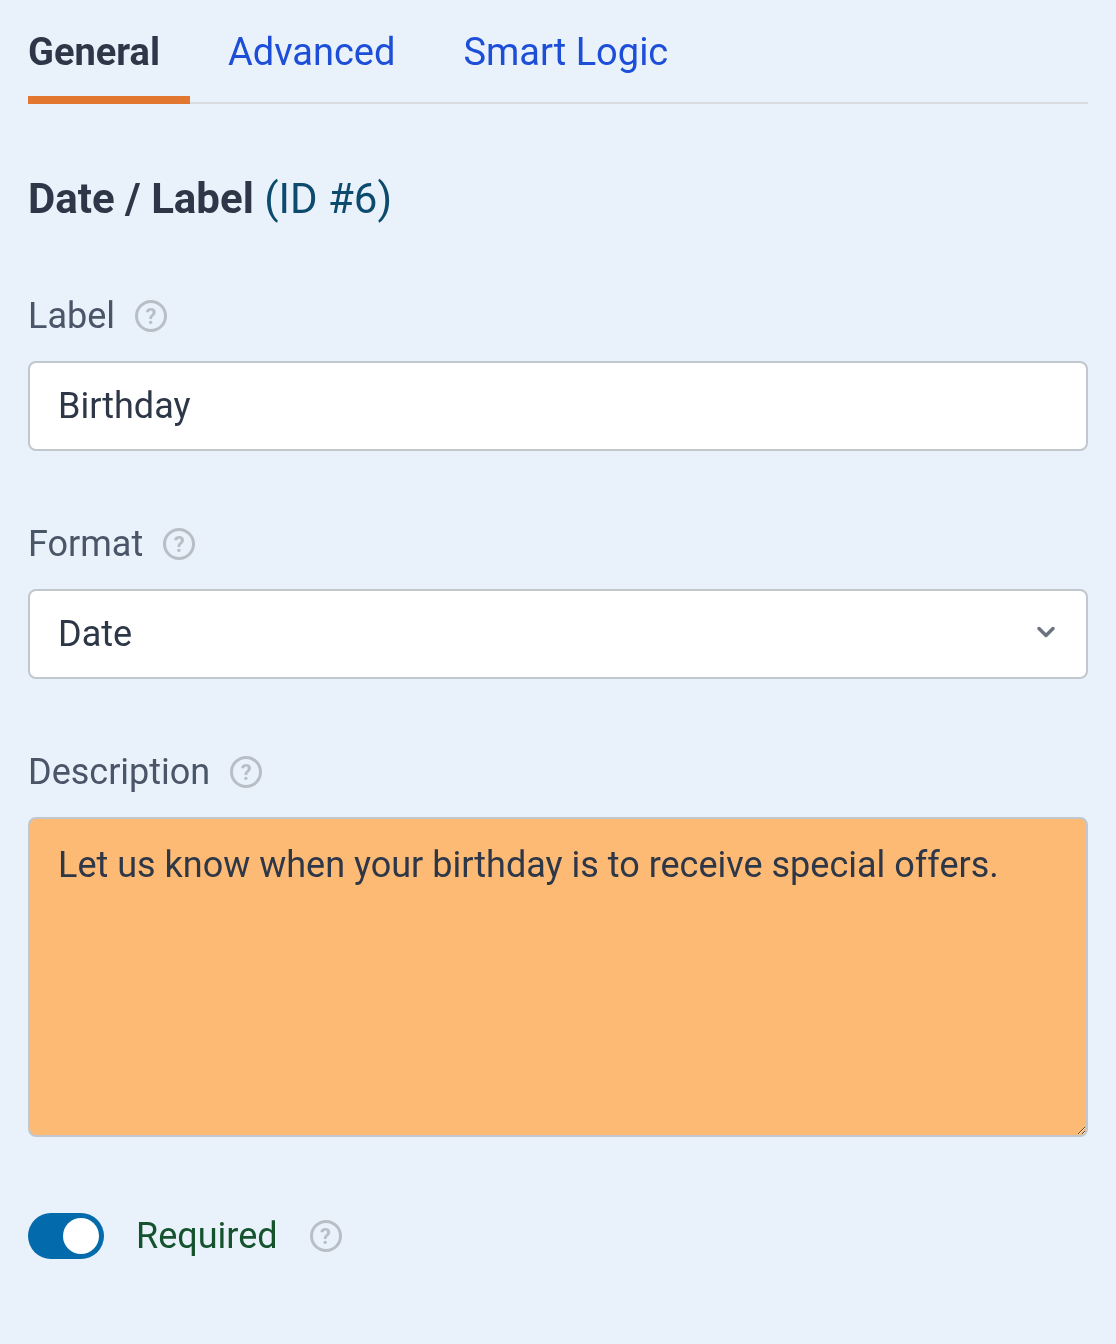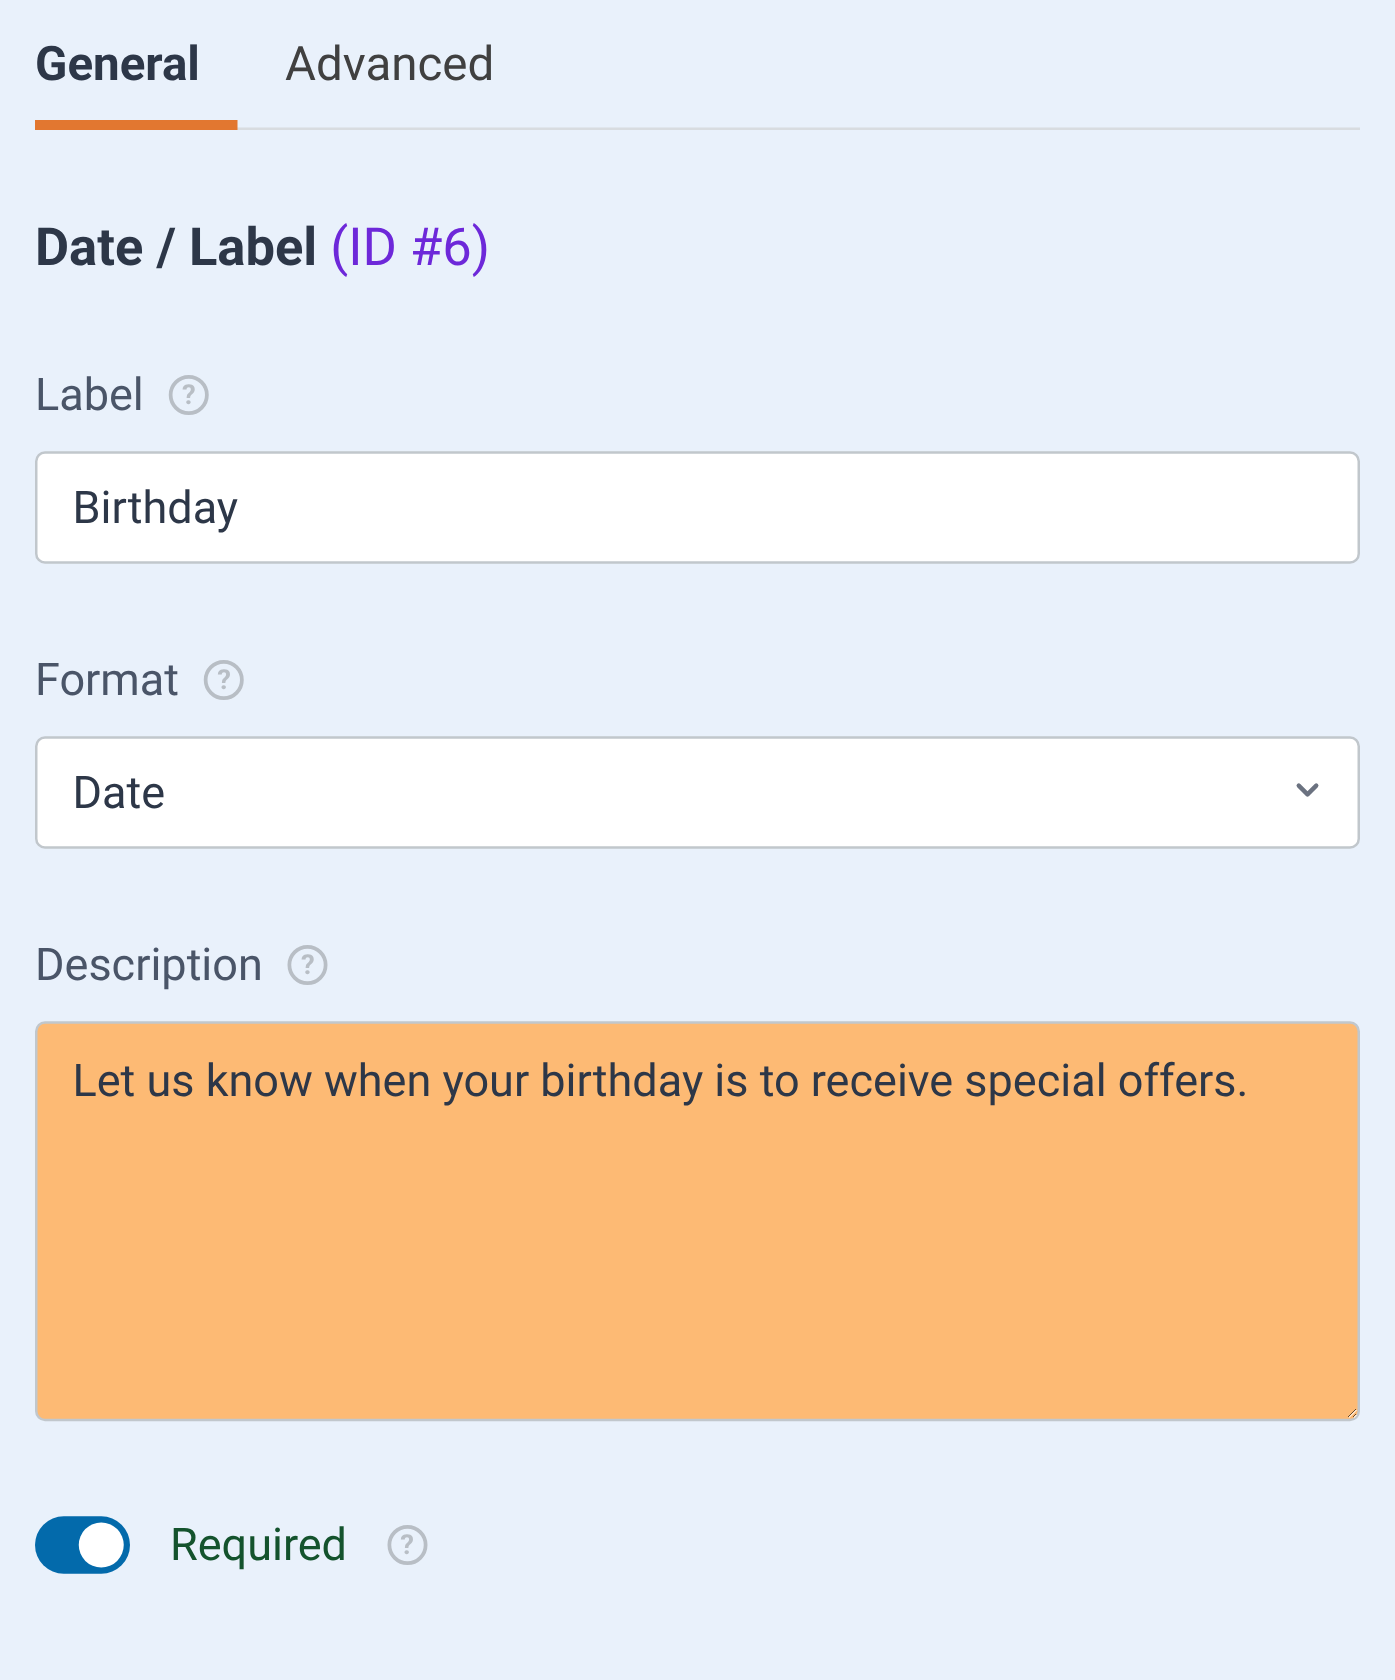--- a/index.html
+++ b/index.html
@@ -19,21 +19,21 @@
     }
     .tabs {
       display: flex;
       gap: 68px;
       border-bottom: 2px solid #d8dce0;
       padding-top: 30px;
     }
     .tab {
       font-size: 38px;
       font-weight: 400;
-      color: #404040;
+      color: #1d4ed8;
       padding-bottom: 28px;
       cursor: pointer;
       position: relative;
     }
     .tab.active {
       font-weight: 700;
       color: #2d3748;
     }
     .tab.active::after {
       content: "";
@@ -45,21 +45,21 @@
       background-color: #e27730;
     }
     .heading {
       margin-top: 70px;
       font-size: 42px;
       font-weight: 700;
       color: #2d3748;
     }
     .heading-id {
       font-weight: 400;
-      color: #6d28d9;
+      color: #0c4a6e;
     }
     .field-group {
       margin-top: 72px;
     }
     .field-label-row {
       display: flex;
       align-items: center;
       gap: 20px;
       margin-bottom: 24px;
     }
@@ -165,20 +165,23 @@
 
 <div class="container">
 
   <div class="tabs">
     <div class="tab active">
       <span>General</span>
     </div>
     <div class="tab">
       <span>Advanced</span>
     </div>
+    <div class="tab">
+      <span>Smart Logic</span>
+    </div>
   </div>
 
   <div class="heading">
     <span>Date / Label</span>
     <span class="heading-id">(ID #6)</span>
   </div>
 
   <div class="field-group">
     <div class="field-label-row">
       <span class="field-label">Label</span>

